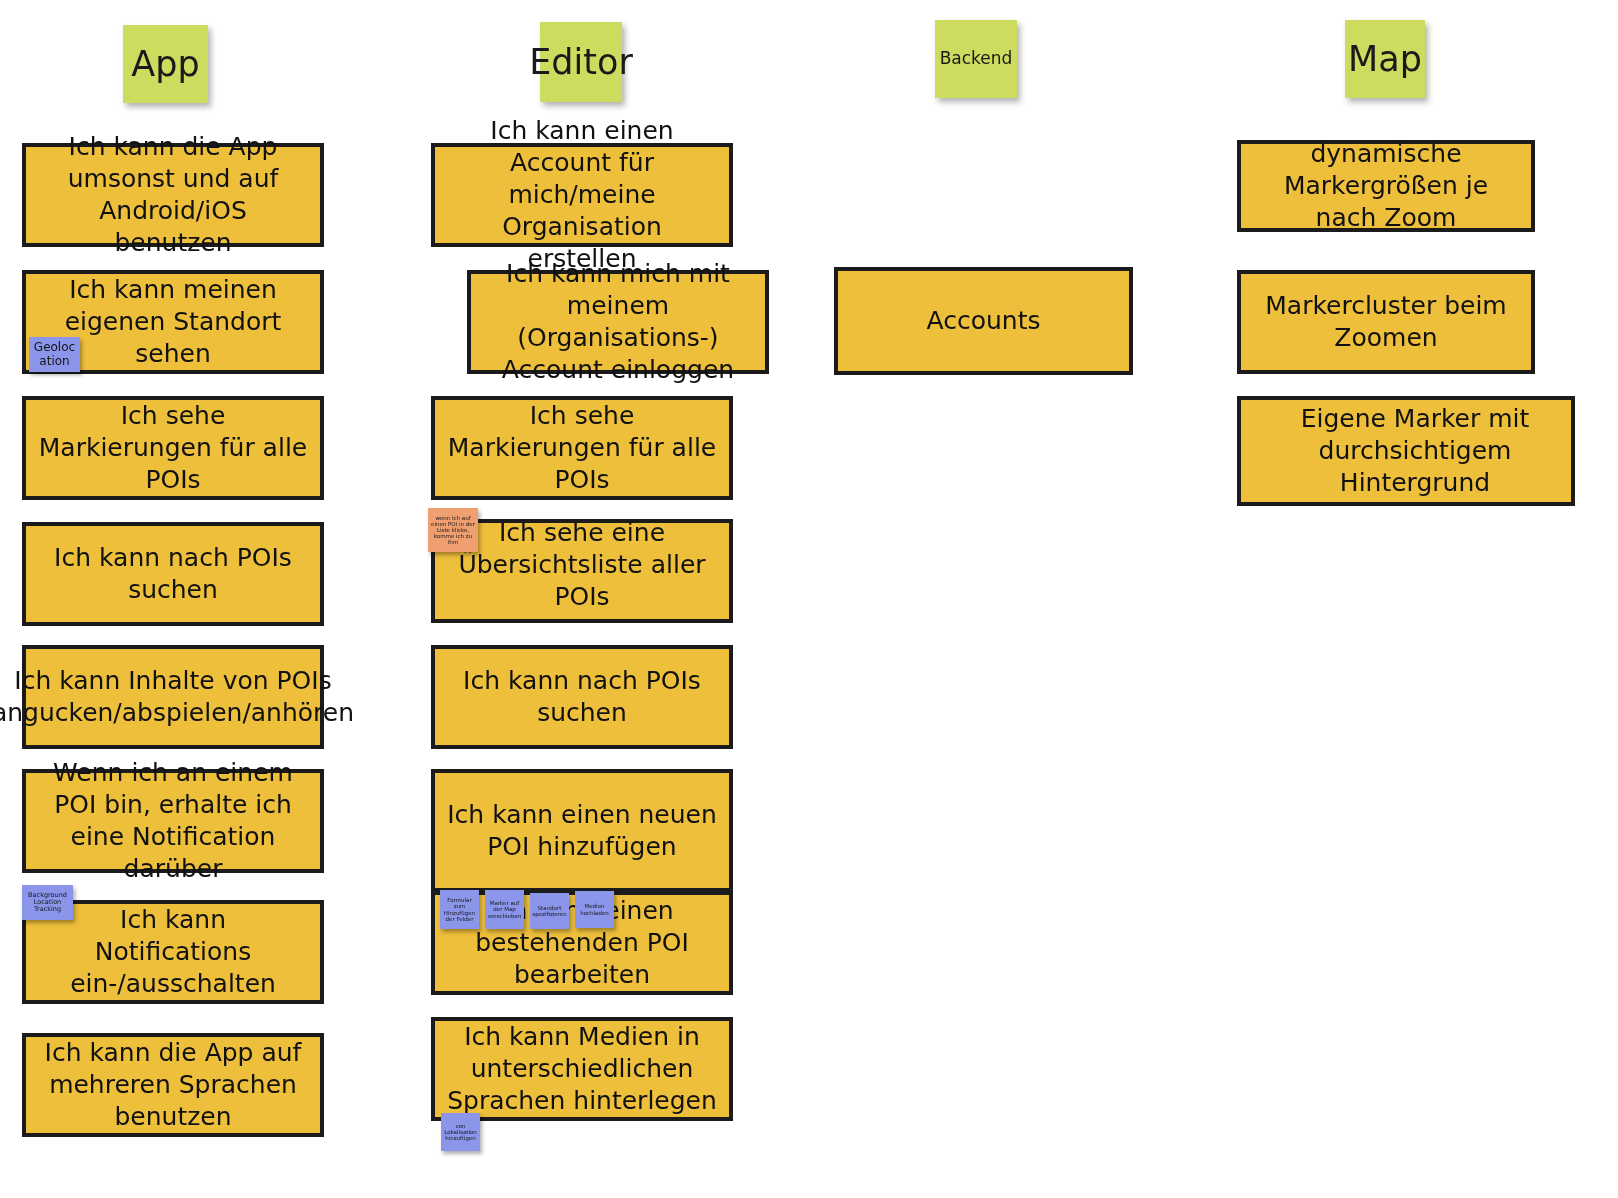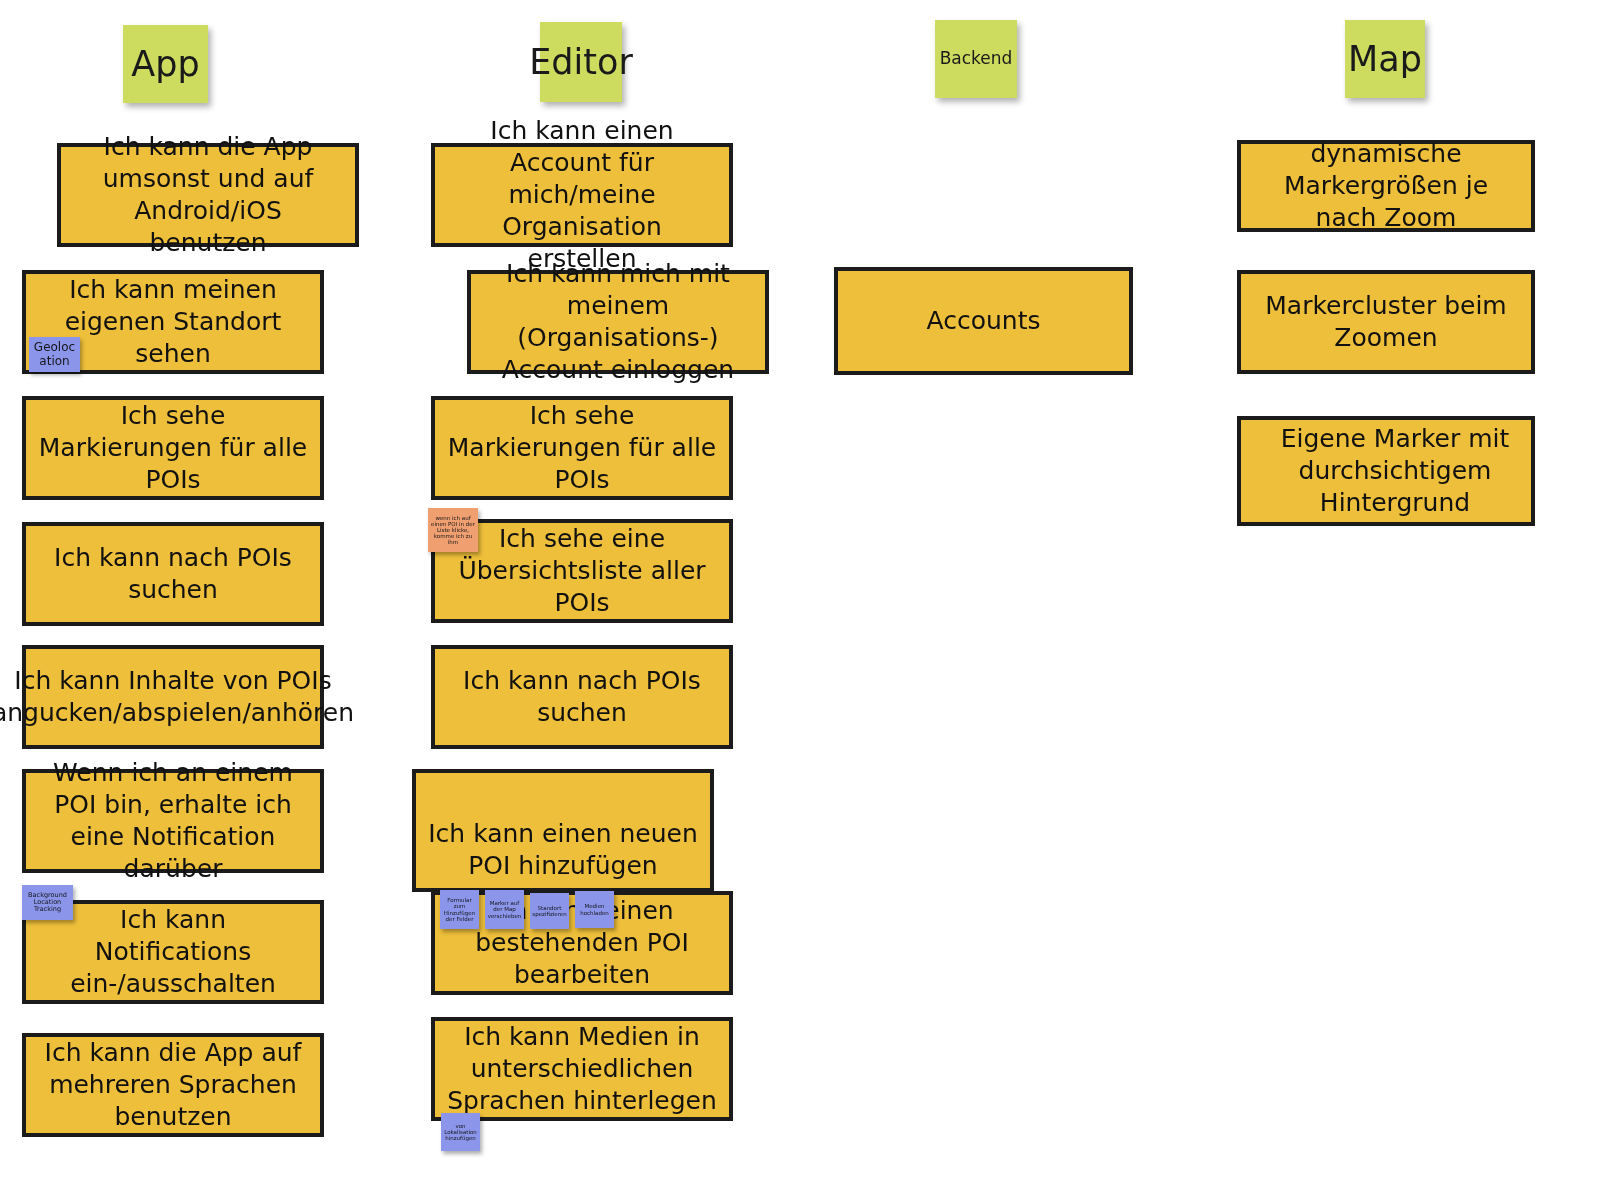--- a/index.html
+++ b/index.html
@@ -76,21 +76,21 @@
 </style>
 </head>
 <body>
 
 <div class="board">
 
   <div class="header-note big" style="left:123px; top:25px; width:85px; height:78px;">
     <span>App</span>
   </div>
 
-  <div class="card" style="left:22px; top:143px; width:302px; height:104px;margin-left:35px;">
+  <div class="card" style="left:22px; top:143px; width:302px; height:104px;">
     <span>Ich kann die App umsonst und auf Android/iOS benutzen</span>
   </div>
 
   <div class="card" style="left:22px; top:270px; width:302px; height:104px;">
     <span>Ich kann meinen eigenen Standort sehen</span>
   </div>
   <div class="mini blue" style="left:29px; top:337px; width:51px; height:35px; font-size:12px;">
     <span>Geolocation</span>
   </div>
 
@@ -130,32 +130,32 @@
   </div>
 
   <div class="card" style="left:431px; top:270px; width:302px; height:104px;margin-left:36px;">
     <span>Ich kann mich mit meinem (Organisations-) Account einloggen</span>
   </div>
 
   <div class="card" style="left:431px; top:396px; width:302px; height:104px;">
     <span>Ich sehe Markierungen für alle POIs</span>
   </div>
 
-  <div class="card" style="left:431px; top:519px; width:302px; height:104px;">
+  <div class="card" style="left:431px; top:519px; width:302px; height:104px;align-items:flex-end;">
     <span>Ich sehe eine Übersichtsliste aller POIs</span>
   </div>
   <div class="mini orange" style="left:428px; top:508px; width:50px; height:44px; font-size:5.5px;">
     <span>wenn ich auf einen POI in der Liste klicke, komme ich zu ihm</span>
   </div>
 
   <div class="card" style="left:431px; top:645px; width:302px; height:104px;">
     <span>Ich kann nach POIs suchen</span>
   </div>
 
-  <div class="card" style="left:412px; top:769px; width:302px; height:123px;align-items:flex-end;">
+  <div class="card" style="left:431px; top:769px; width:302px; height:123px;">
     <span>Ich kann einen neuen POI hinzufügen</span>
   </div>
 
   <div class="card" style="left:431px; top:891px; width:302px; height:104px;">
     <span>Ich kann einen bestehenden POI bearbeiten</span>
   </div>
 
   <div class="mini blue" style="left:440px; top:890px; width:39px; height:39px; font-size:5.5px;">
     <span>Formular zum Hinzufügen der Felder</span>
   </div>
@@ -190,17 +190,17 @@
   </div>
 
   <div class="card" style="left:1237px; top:140px; width:298px; height:92px;">
     <span>dynamische Markergrößen je nach Zoom</span>
   </div>
 
   <div class="card" style="left:1237px; top:270px; width:298px; height:104px;">
     <span>Markercluster beim Zoomen</span>
   </div>
 
-  <div class="card" style="left:1237px; top:416px; width:298px; height:110px;padding-left:30px;">
+  <div class="card" style="left:1237px; top:396px; width:338px; height:110px;padding-left:30px;">
     <span>Eigene Marker mit durchsichtigem Hintergrund</span>
   </div>
 
 </div>
 
 </body></html>

